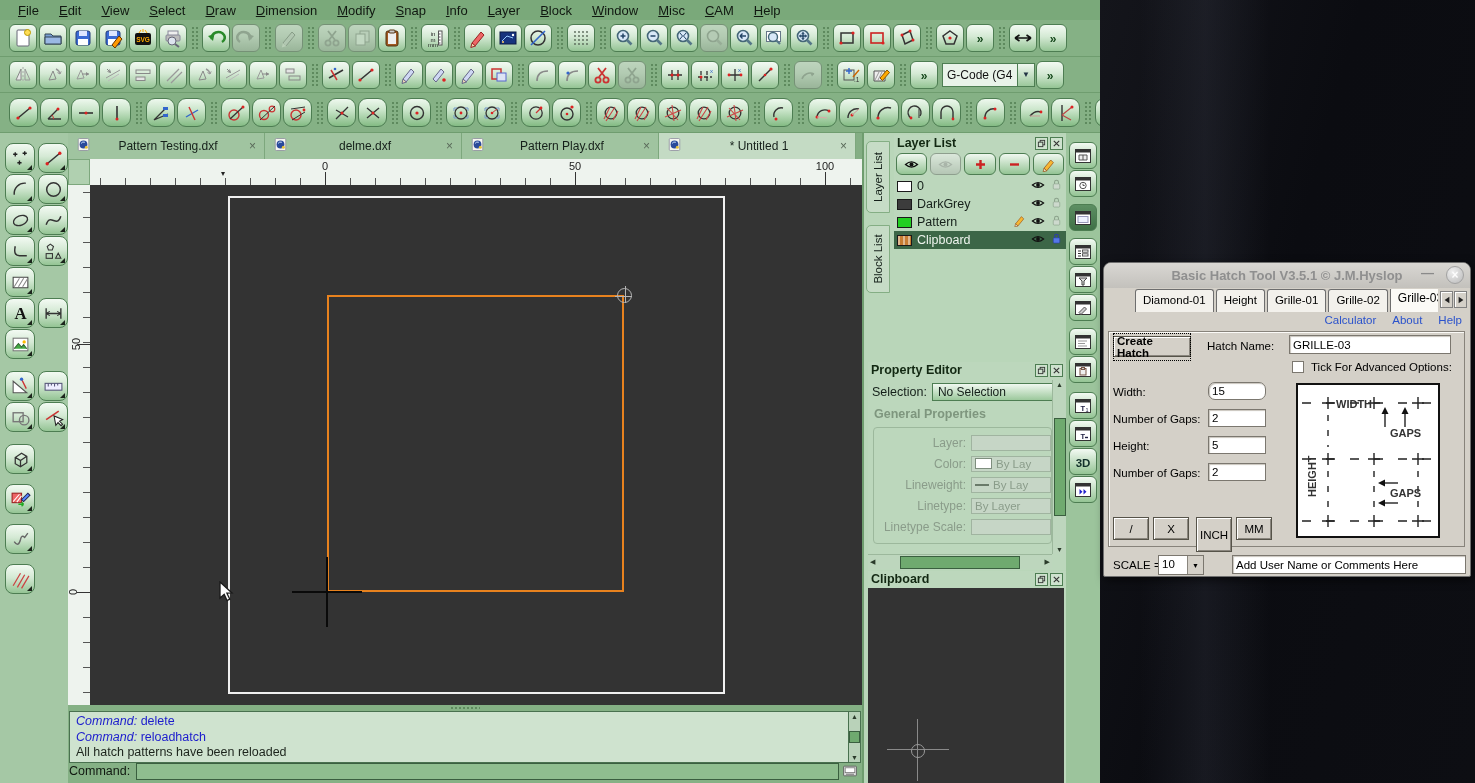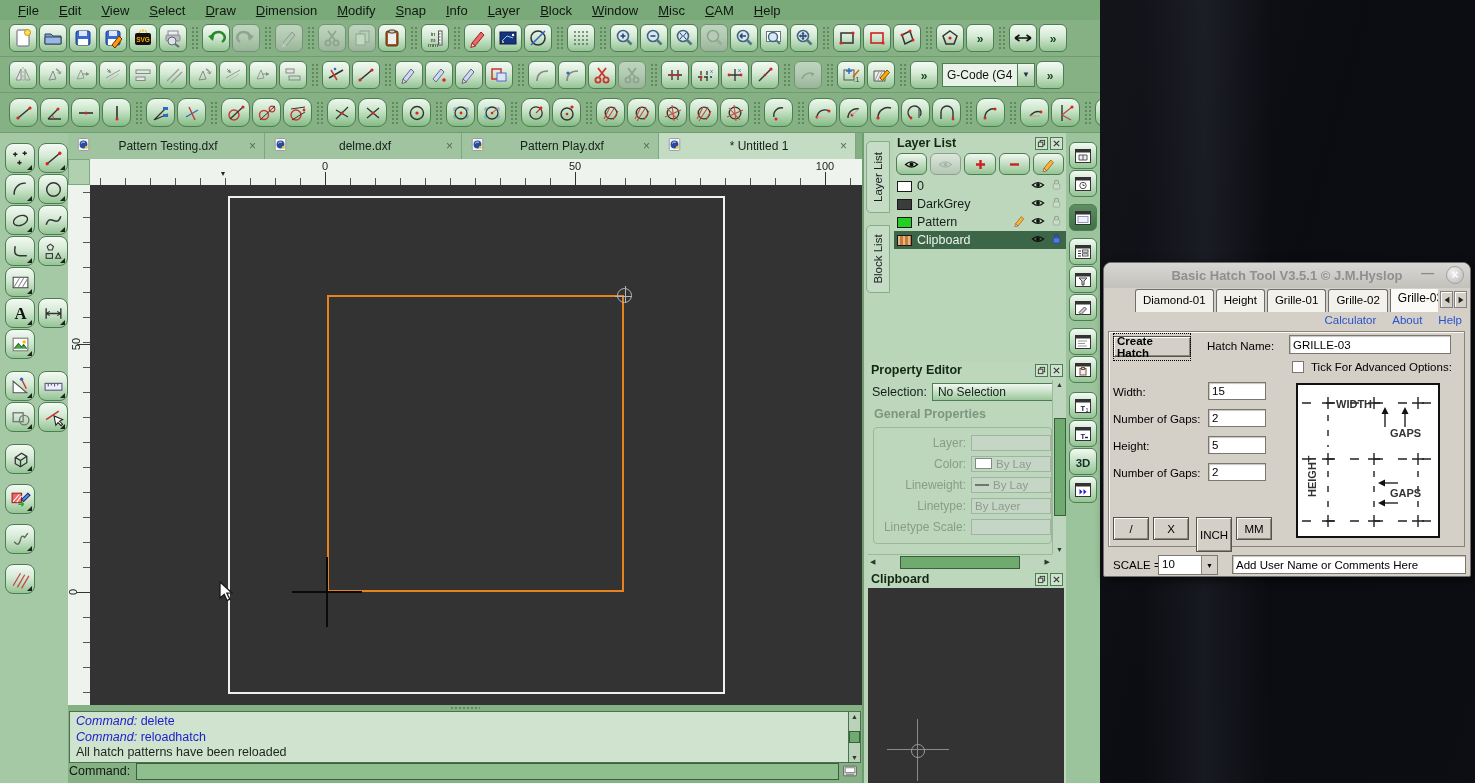--- a/index.html
+++ b/index.html
@@ -151,21 +151,21 @@
            box-shadow:inset 1px 1px 0 #fbfaf7;box-sizing:border-box;}
   .dbtn{background:#d4d0c8;border:1px solid #565349;box-shadow:inset 1px 1px 0 #fff,inset -1px -1px 0 #8a867e;
         display:flex;align-items:center;justify-content:center;position:absolute;box-sizing:border-box;}
   #createbtn{left:9px;top:73px;width:78px;height:21px;}
   #createbtn span{outline:1px dotted #000;padding:1px 3px;font-weight:bold;}
   .dinput{position:absolute;background:#fff;border:1px solid #7b776f;box-shadow:inset 1px 1px 1px #c9c5bd;
           display:flex;align-items:center;padding:0 3px;box-sizing:border-box;overflow:hidden;white-space:nowrap;}
   .dlabel{position:absolute;white-space:nowrap;}
   #advchk{position:absolute;left:188px;top:98px;width:12px;height:12px;background:#fff;border:1px solid #7b776f;box-sizing:border-box;}
   #preview{position:absolute;left:192px;top:120px;width:144px;height:155px;background:#fff;border:2px solid #111;box-sizing:border-box;}
-  #scombo{position:absolute;left:54px;top:292px;width:60px;height:20px;background:#fff;border:1px solid #7b776f;
+  #scombo{position:absolute;left:54px;top:292px;width:46px;height:20px;background:#fff;border:1px solid #7b776f;
           display:flex;box-sizing:border-box;}
   #scombo .sv{flex:1;padding:2px 3px;}
   #scombo .sa{width:15px;background:#d4d0c8;border-left:1px solid #8a867e;display:flex;align-items:center;justify-content:center;font-size:7px;}
 </style>
 </head>
 <body>
 
 <div id="root">
   <div id="app">
     <div id="menubar">
@@ -1415,21 +1415,21 @@
       </div>
     <span class="dlabel" style="left:103px;top:77px;">Hatch Name:</span>
     <div class="dinput" style="left:185px;top:72px;width:162px;height:19px;">
         <span>GRILLE-03</span>
       </div>
     <div id="advchk"></div>
     <span class="dlabel" style="left:207px;top:98px;">Tick For Advanced Options:</span>
 
     <div id="dfields">
         <span class="dlabel" style="left: 9px; top: 123px;">Width:</span>
-        <div class="dinput" style="left: 104px; top: 119px; width: 58px; height: 18px;">
+        <div class="dinput" style="left: 104px; top: 119px; width: 58px; height: 18px; border-radius: 7px;">
           <span>15</span>
         </div>
         <span class="dlabel" style="left: 9px; top: 150px;">Number of Gaps:</span>
         <div class="dinput" style="left: 104px; top: 146px; width: 58px; height: 18px;">
           <span>2</span>
         </div>
         <span class="dlabel" style="left: 9px; top: 177px;">Height:</span>
         <div class="dinput" style="left: 104px; top: 173px; width: 58px; height: 18px;">
           <span>5</span>
         </div>

